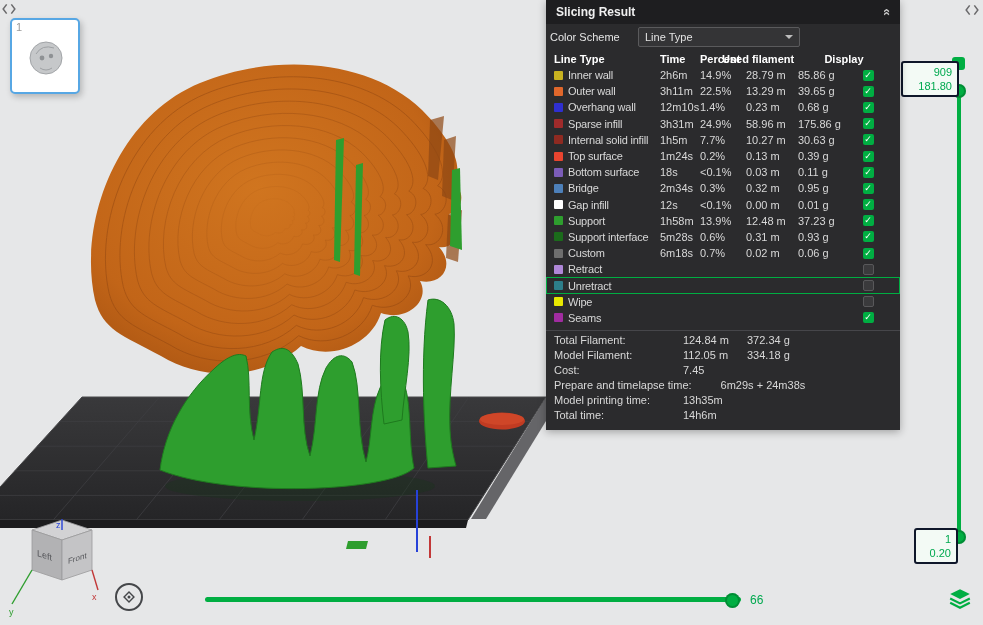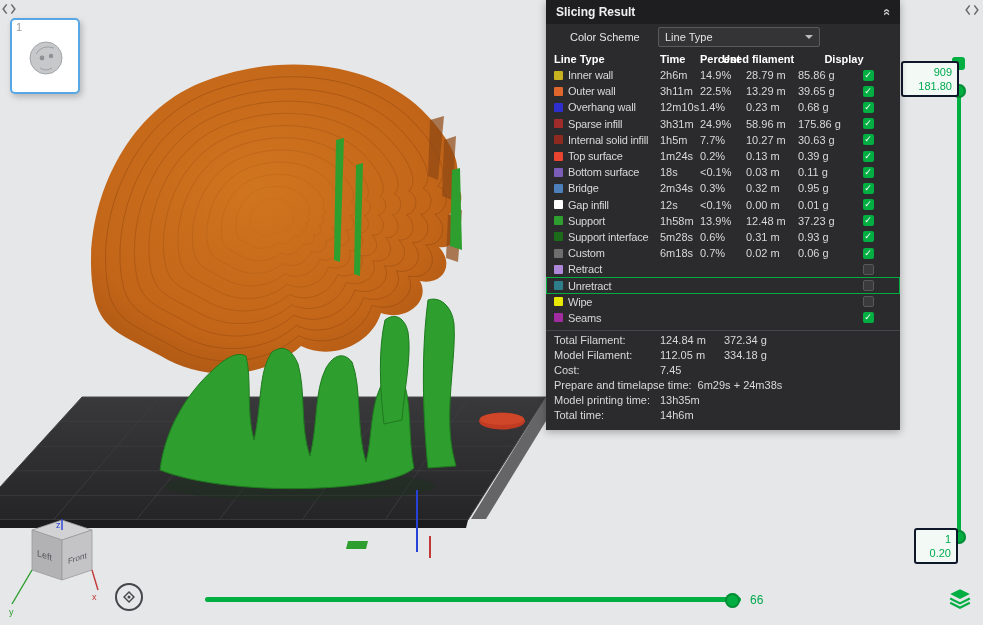--- a/index.html
+++ b/index.html
@@ -39,21 +39,21 @@
   .vlabel.bottom{left:914px;top:528px;width:30px;}
 
   .layers-btn{position:absolute;left:948px;top:587px;width:24px;height:24px;cursor:pointer;}
 
   
   .panel{position:absolute;left:546px;top:0;width:354px;background:#2B2B2D;color:#D8D8D8;
          font-size:11px;padding-bottom:6px;box-shadow:0 2px 8px rgba(0,0,0,.3);}
   .panel-header{height:24px;background:#1E1E20;display:flex;align-items:center;
                 justify-content:space-between;padding:0 10px;font-size:12px;font-weight:bold;color:#F0F0F0;}
   .collapse{color:#C8C8C8;font-size:13px;transform:rotate(90deg);cursor:pointer;line-height:12px;}
-  .scheme-row{display:flex;align-items:center;padding:4px 24px;height:18px;}
+  .scheme-row{display:flex;align-items:center;padding:4px 4px;height:18px;}
   .scheme-label{width:88px;color:#E6E6E6;}
   .dropdown{width:148px;height:18px;background:#343436;border:1px solid #5A5A5C;border-radius:2px;
             display:flex;align-items:center;justify-content:space-between;padding:0 6px;color:#E2E2E2;
             box-sizing:content-box;cursor:pointer;}
   .caret{width:0;height:0;border-left:4px solid transparent;border-right:4px solid transparent;border-top:4px solid #BDBDBD;}
 
   .thead{display:flex;align-items:center;padding:0 8px;height:17px;font-weight:bold;color:#FFFFFF;}
   .col-name{width:106px;}.col-time{width:40px;}.col-pct{width:22px;}.col-fil{width:100px;}
   .col-disp{width:44px;text-align:center;}
 
@@ -65,21 +65,21 @@
   .checkwrap{width:44px;display:flex;justify-content:center;}
   .checkbox{width:11px;height:11px;border-radius:2px;font-size:9px;line-height:11px;text-align:center;
             color:#FFFFFF;box-sizing:border-box;cursor:pointer;}
   .checkbox.on{background:#00AE42;}
   .checkbox.off{background:#3A3A3C;border:1px solid #58585A;}
 
   .divider{border-top:1px solid #46464A;margin:4px 0 3px 0;}
   .est-title{padding:0 8px;height:16px;font-weight:bold;color:#FFFFFF;}
   .est-row{display:flex;height:15px;padding:0 8px;}
   .est-label{min-width:100px;padding-right:6px;white-space:nowrap;}
-  .est-v1{min-width:64px;}
+  .est-v1{min-width:64px;margin-left:23px;}
 </style>
 </head>
 <body>
 
 <div class="app">
 
   <svg class="scene" width="983" height="625">
     <defs>
       <linearGradient id="plateG" x1="0" y1="0" x2="0" y2="1">
         <stop offset="0" stop-color="#39393B"></stop>

